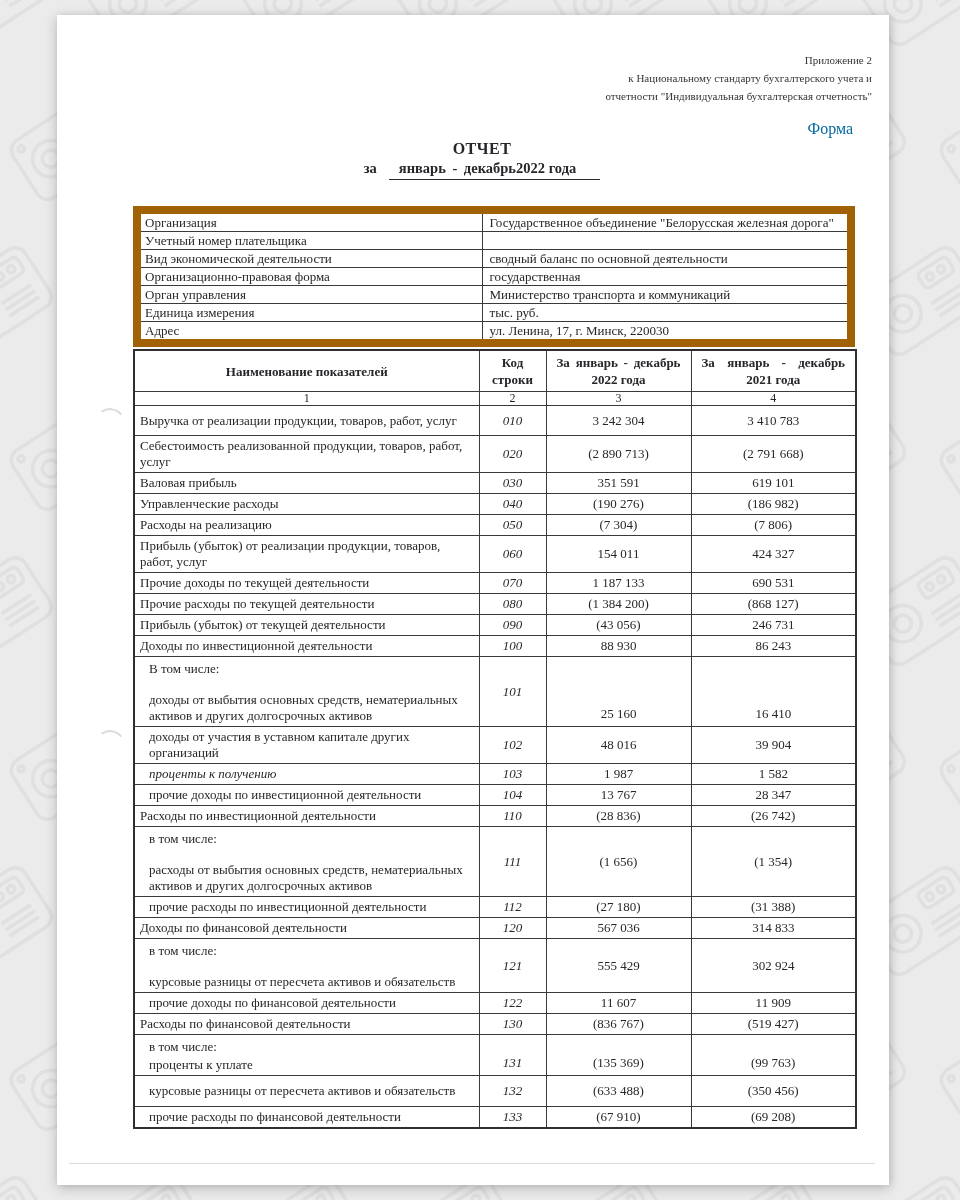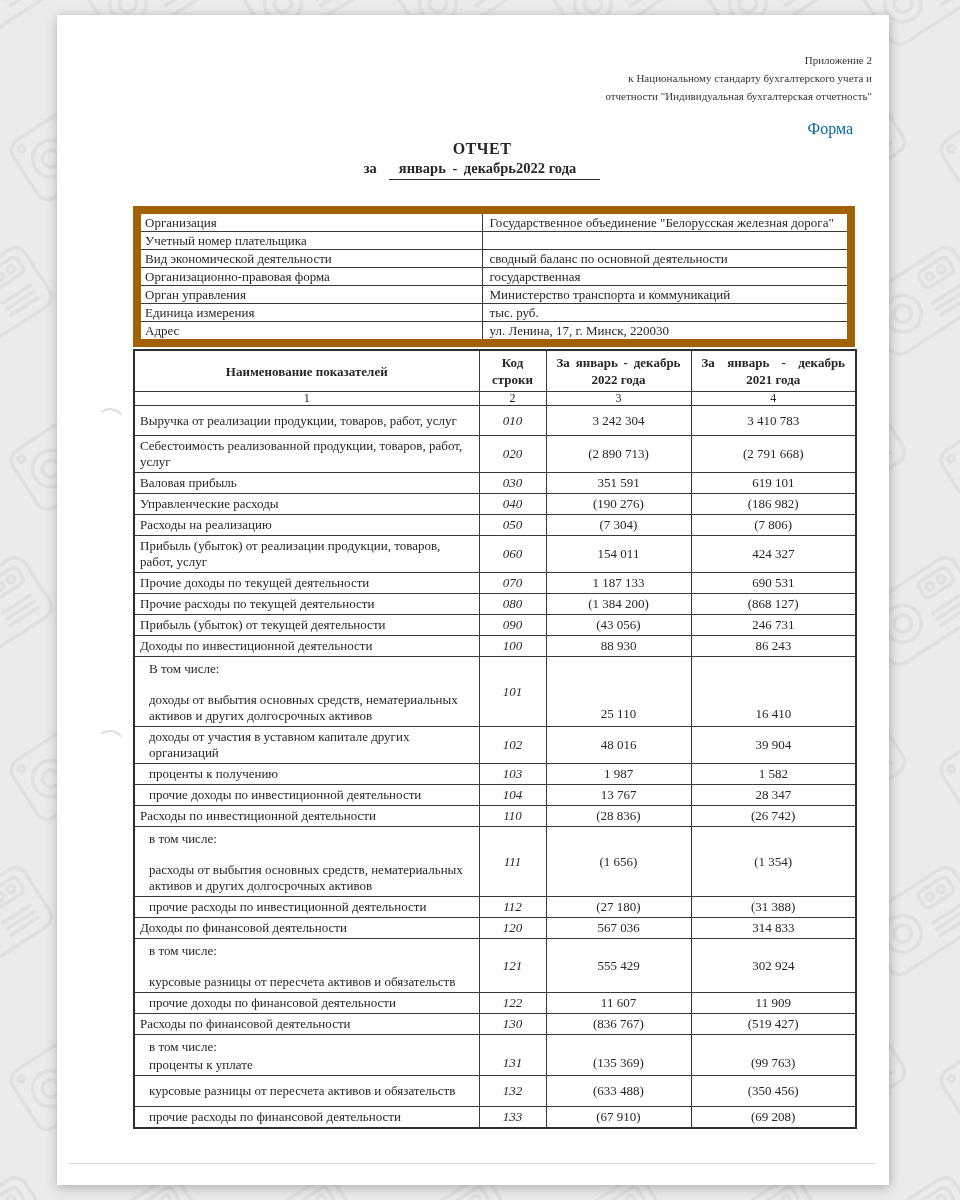--- a/index.html
+++ b/index.html
@@ -508,35 +508,35 @@
     <td class="c-val">88 930</td>
     <td class="c-val">86 243</td>
   </tr>
 
   <tr>
     <td class="c-name indent top" style="height: 70px;">
             <div class="prefix gap">В том числе:</div>
             <div>доходы от выбытия основных средств, нематериальных активов и других долгосрочных активов</div>
           </td>
     <td class="c-code">101</td>
-    <td class="c-val vb">25 110</td>
+    <td class="c-val vb">25 160</td>
     <td class="c-val vb">16 410</td>
   </tr>
 
   <tr>
     <td class="c-name indent" style="height: 31px;">
             <div>доходы от участия в уставном капитале других организаций</div>
           </td>
     <td class="c-code">102</td>
     <td class="c-val">48 016</td>
     <td class="c-val">39 904</td>
   </tr>
 
   <tr>
-    <td class="c-name indent" style="height: 19px;">
+    <td class="c-name indent" style="height: 19px; font-style: italic;">
             <div>проценты к получению</div>
           </td>
     <td class="c-code">103</td>
     <td class="c-val">1 987</td>
     <td class="c-val">1 582</td>
   </tr>
 
   <tr>
     <td class="c-name indent" style="height: 19px;">
             <div>прочие доходы по инвестиционной деятельности</div>

